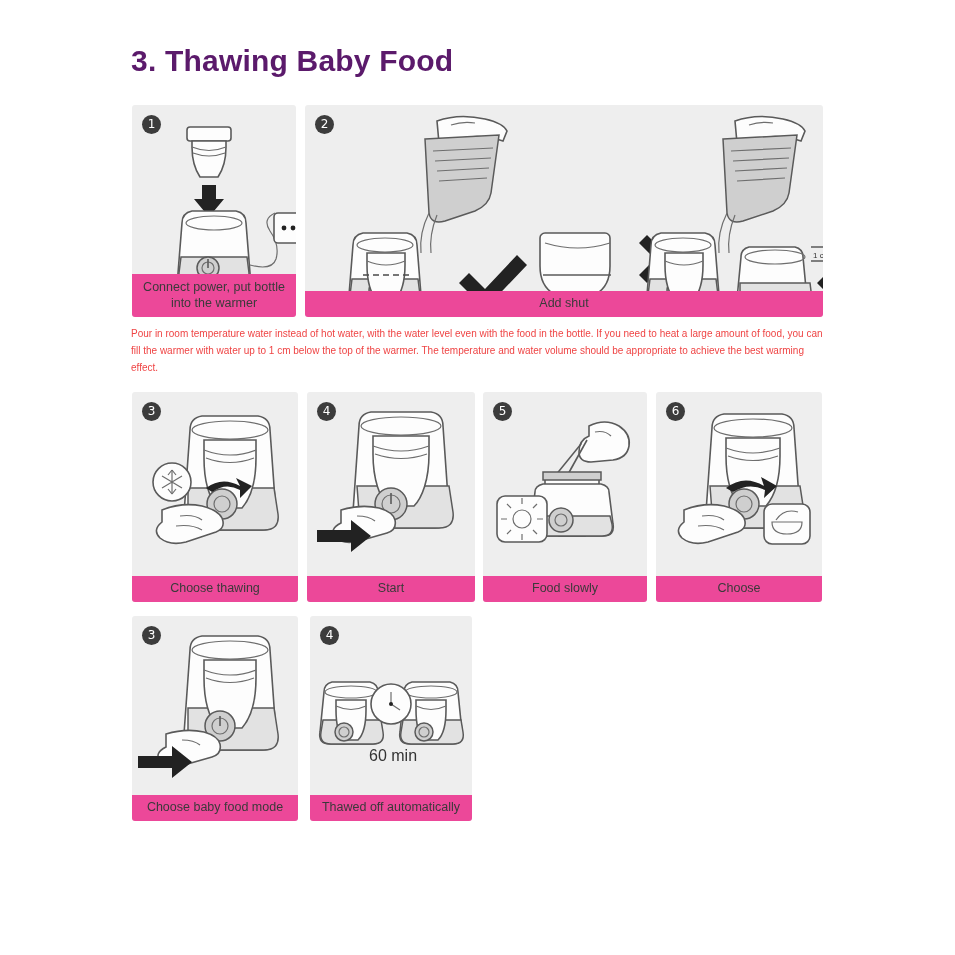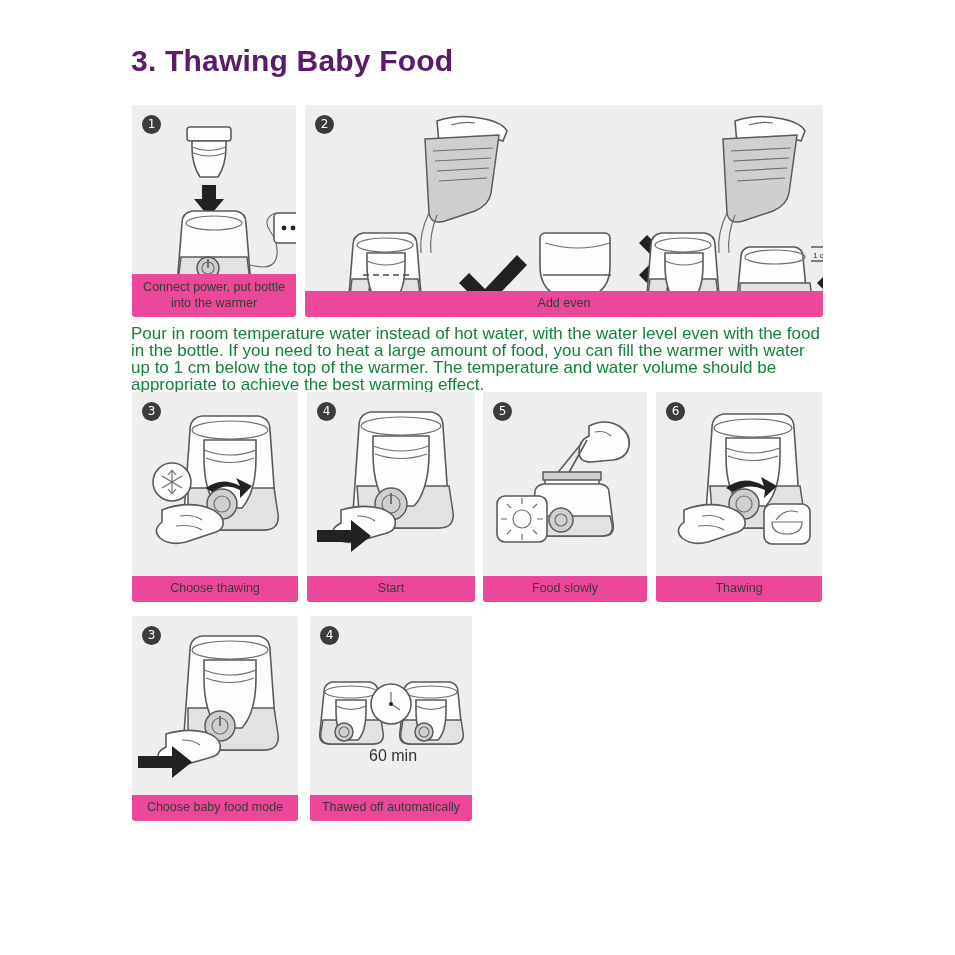--- a/index.html
+++ b/index.html
@@ -64,23 +64,23 @@
     background: #3c3c3c;
     color: #ffffff;
     font-size: 12px;
     line-height: 19px;
     text-align: center;
     font-family: "DejaVu Sans", sans-serif;
   }
 
   .para {
     position: absolute;
-    font-size: 17px;
+    font-size: 10px;
     line-height: 17px;
-    color: #15803d;
+    color: #ef4444;
   }
 
   
   .art { position: absolute; }
   svg { display: block; overflow: visible; }
 
   .bgline { fill: none; stroke: #5a5a5a; stroke-width: 1.6; }
   .thin { fill: none; stroke: #6e6e6e; stroke-width: 1.2; }
   .fillw { fill: #fdfdfd; stroke: #5a5a5a; stroke-width: 1.6; }
   .fillg { fill: #e2e2e2; stroke: #5a5a5a; stroke-width: 1.5; }
@@ -189,21 +189,21 @@
         <ellipse class="thin" cx="442" cy="152" rx="30" ry="7"></ellipse>
 
         <path class="bgline" d="M478 142 h24 M478 156 h24"></path>
         <path class="bgline" d="M498 142 v14"></path>
         <text class="tick" x="480" y="153">1 cm</text>
 
         <path class="blk" d="M484 178 l10 -10 l16 16 l30 -32 l10 10 l-40 42 z"></path>
       </svg>
     </div>
 
-    <div class="caption">Add even</div>
+    <div class="caption">Add shut</div>
   </div>
 
   <div class="para" style="left:131px; top:325px; width:692px;">Pour in room temperature water instead of hot water, with the water level even with the food in the bottle. If you need to heat a large amount of food, you can fill the warmer with water up to 1 cm below the top of the warmer. The temperature and water volume should be appropriate to achieve the best warming effect.</div>
 
   <div class="panel" style="left:132px; top:392px; width:166px; height:210px;">
     <div class="badge">3</div>
     <div class="art" style="left:0; top:0;">
       <svg width="166" height="210" viewBox="0 0 166 210">
 
         <path class="fillw" d="M58 38 q0 -12 12 -14 h56 q12 2 12 14 l6 84 q2 16 -14 16 h-64 q-16 0 -14 -16 z"></path>
@@ -293,21 +293,21 @@
         <circle class="thin" cx="88" cy="112" r="8"></circle>
         <path class="blk" d="M70 96 q18 -14 38 -2 l-3 -9 l16 9 l-13 12 l1 -8 q-16 -8 -32 2 z"></path>
         <path class="fillw" d="M28 118 q20 -8 40 -4 q16 4 20 12 q4 10 -6 14 l-30 10 q-16 4 -26 -4 q-8 -8 2 -16 z"></path>
         <path class="thin" d="M46 124 q14 -2 22 4 M42 134 q16 -2 26 4"></path>
 
         <rect class="fillw" x="108" y="112" width="46" height="40" rx="8"></rect>
         <path class="thin" d="M116 130 h30 q0 12 -15 12 q-15 0 -15 -12 z"></path>
         <path class="thin" d="M120 128 q8 -12 22 -8"></path>
       </svg>
     </div>
-    <div class="caption">Thawing</div>
+    <div class="caption">Choose</div>
   </div>
 
   <div class="panel" style="left:132px; top:616px; width:166px; height:205px;">
     <div class="badge">3</div>
     <div class="art" style="left:0; top:0;">
       <svg width="166" height="205" viewBox="0 0 166 205">
         <path class="fillw" d="M58 34 q0 -12 12 -14 h56 q12 2 12 14 l6 84 q2 16 -14 16 h-64 q-16 0 -14 -16 z"></path>
         <path class="fillg" d="M56 92 h86 l4 26 q2 16 -14 16 h-62 q-16 0 -14 -16 z"></path>
         <ellipse class="thin" cx="98" cy="34" rx="38" ry="9"></ellipse>
         <path class="fillw" d="M72 44 h52 v18 c0 26 -7 42 -14 50 h-24 c-7 -8 -14 -24 -14 -50 z"></path>

